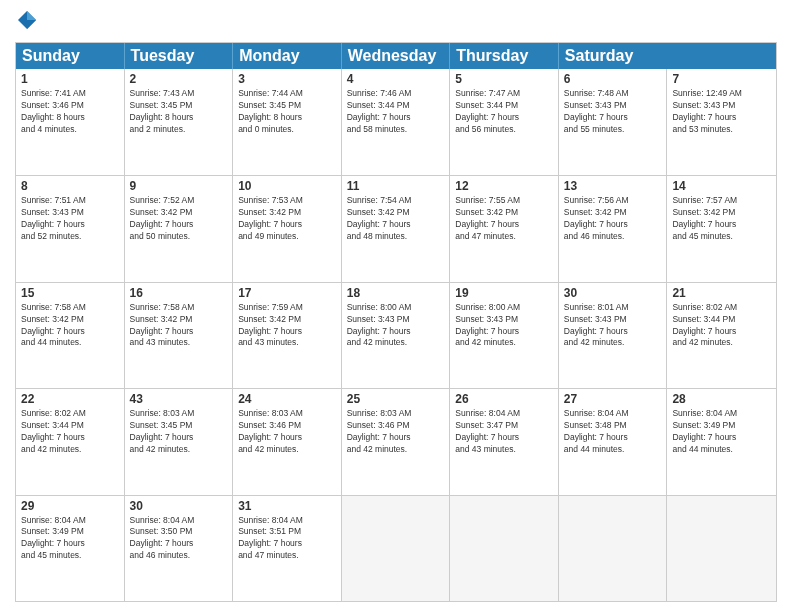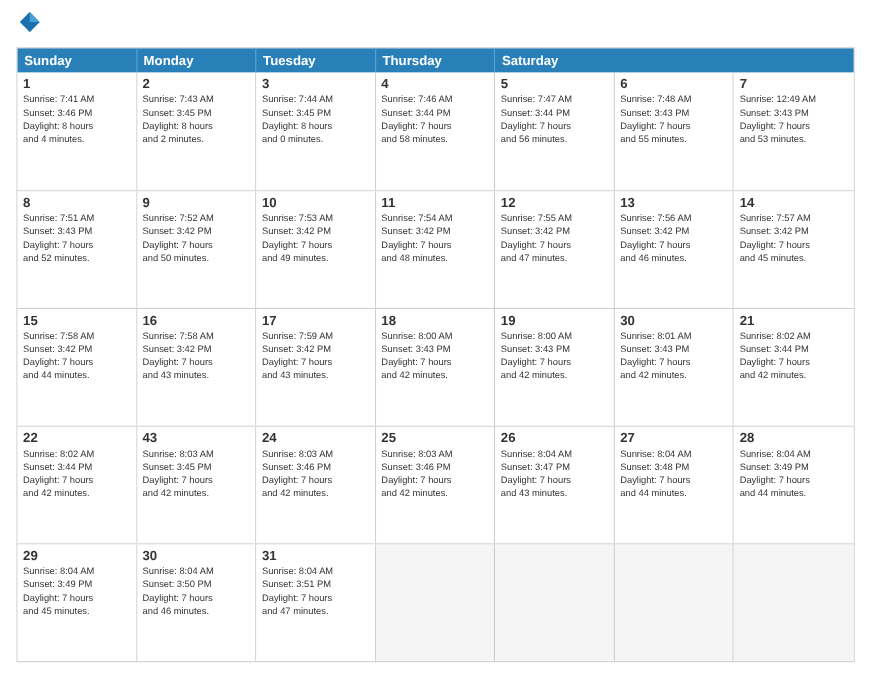--- a/index.html
+++ b/index.html
@@ -52,21 +52,21 @@
       flex-direction: column;
       border: 1px solid #ccc;
     }
     .cal-header {
       display: grid;
       grid-template-columns: repeat(7, 1fr);
       background: #2980b9;
     }
     .cal-header-cell {
       color: #fff;
-      font-size: 12px;
+      font-size: 16px;
       font-weight: bold;
       padding: 4px 6px;
       text-align: left;
       border-right: 1px solid #5ba3d0;
     }
     .cal-header-cell:last-child { border-right: none; }
     .cal-body {
       flex: 1;
       display: grid;
       grid-template-rows: repeat(5, 1fr);
@@ -120,22 +120,23 @@
     </div>
     <div class="title-block">
       <div class="month-title"></div>
       <div class="subtitle"></div>
     </div>
   </div>
 
   <div class="calendar">
     <div class="cal-header" id="cal-header">
         <div class="cal-header-cell">Sunday</div>
+        <div class="cal-header-cell">Tuesday</div>
         <div class="cal-header-cell">Monday</div>
-        <div class="cal-header-cell">Tuesday</div>
+        <div class="cal-header-cell">Wednesday</div>
         <div class="cal-header-cell">Thursday</div>
         <div class="cal-header-cell">Saturday</div>
       </div>
     <div class="cal-body" id="cal-body">
         <div class="cal-week">
           <div class="cal-cell">
             <span class="day-num">1</span>
             <div class="cell-text">Sunrise: 7:41 AM</div>
             <div class="cell-text">Sunset: 3:46 PM</div>
             <div class="cell-text">Daylight: 8 hours</div>

